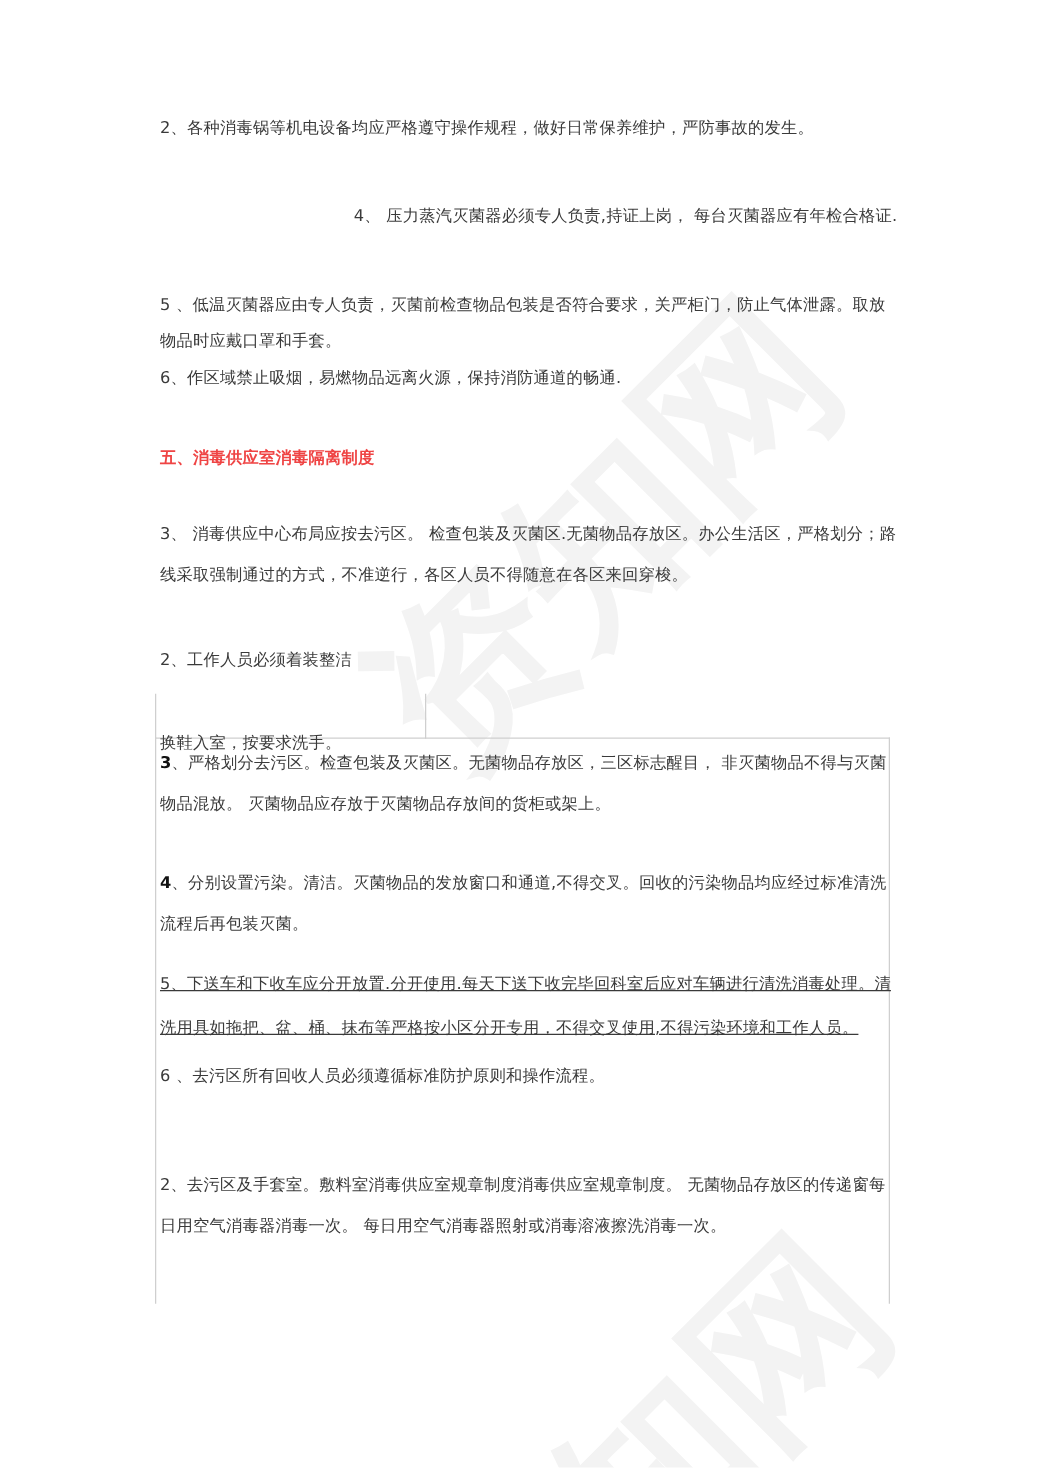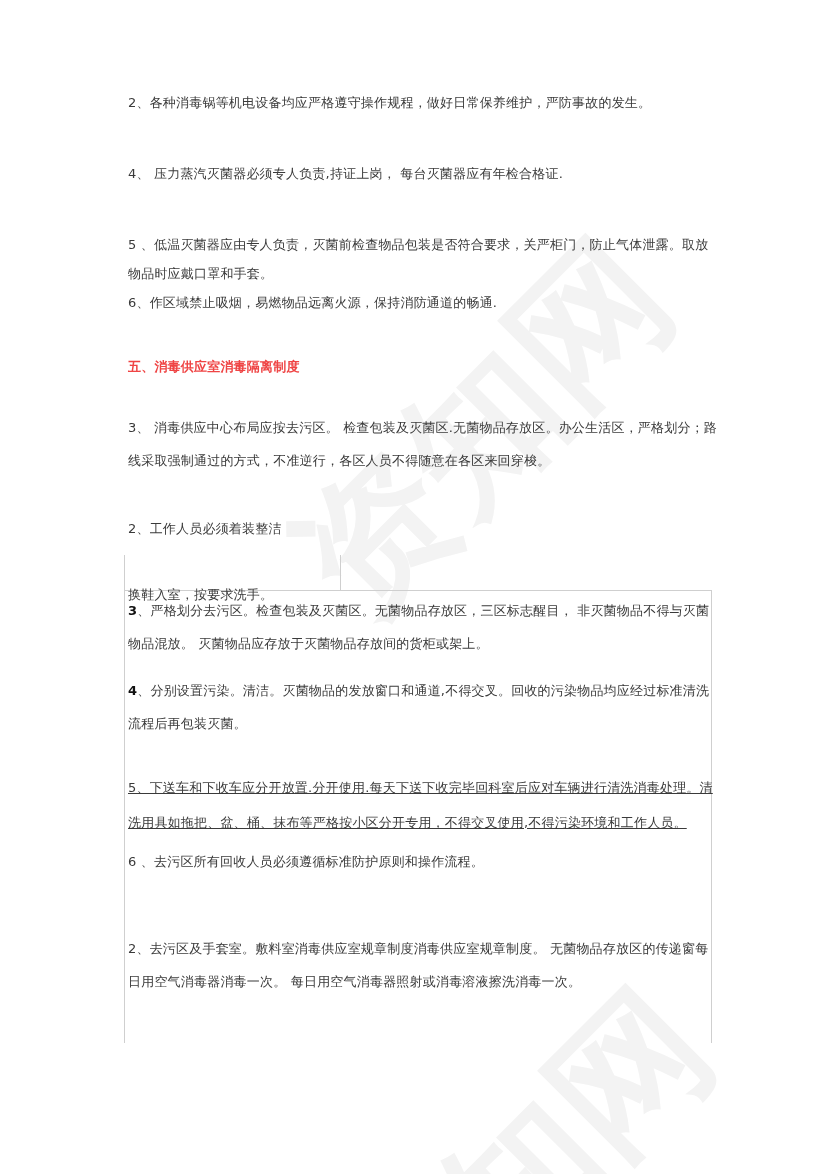--- a/index.html
+++ b/index.html
@@ -21,37 +21,37 @@
 </head>
 <body>
 
 <div class="page">
 
   <div class="watermark" style="left:260px; top:330px;">资知网</div>
   <div class="watermark" style="left:300px; top:1080px;">资知网</div>
 
   <div class="content">
     <div class="para" style="top:88px;">2、各种消毒锅等机电设备均应严格遵守操作规程，做好日常保养维护，严防事故的发生。</div>
-    <div class="para" style="top:159px;">4、 压力蒸汽灭菌器必须专人负责,持证上岗， 每台灭菌器应有年检合格证.</div>
+    <div class="para" style="top:159px;text-align:right;">4、 压力蒸汽灭菌器必须专人负责,持证上岗， 每台灭菌器应有年检合格证.</div>
     <div class="para" style="top:230px;">5 、低温灭菌器应由专人负责，灭菌前检查物品包装是否符合要求，关严柜门，防止气体泄露。取放物品时应戴口罩和手套。</div>
     <div class="para" style="top:288px;">6、作区域禁止吸烟，易燃物品远离火源，保持消防通道的畅通.</div>
 
     <div class="para heading" style="top:352px;">五、消毒供应室消毒隔离制度</div>
 
     <div class="para" style="top:411px; line-height:33px;">3、 消毒供应中心布局应按去污区。 检查包装及灭菌区.无菌物品存放区。办公生活区，严格划分；路线采取强制通过的方式，不准逆行，各区人员不得随意在各区来回穿梭。</div>
     <div class="para" style="top:514px;">2、工作人员必须着装整洁</div>
 
     <div class="box-top"></div>
     <div class="box-main"></div>
 
     <div class="para" style="top:540px; left:128px;margin-top:40px;">换鞋入室，按要求洗手。</div>
 
     <div class="para" style="top:594px; line-height:33px;">
       <span class="num-bold">3</span><span>、严格划分去污区。检查包装及灭菌区。无菌物品存放区，三区标志醒目， 非灭菌物品不得与灭菌物品混放。 灭菌物品应存放于灭菌物品存放间的货柜或架上。</span>
     </div>
-    <div class="para" style="top:674px; line-height:33px;">
+    <div class="para" style="top:690px; line-height:33px;">
       <span class="num-bold">4</span><span>、分别设置污染。清洁。灭菌物品的发放窗口和通道,不得交叉。回收的污染物品均应经过标准清洗流程后再包装灭菌。</span>
     </div>
     <div class="para" style="top:770px; line-height:35px;text-decoration:underline;">5、下送车和下收车应分开放置.分开使用.每天下送下收完毕回科室后应对车辆进行清洗消毒处理。清洗用具如拖把、盆、桶、抹布等严格按小区分开专用，不得交叉使用,不得污染环境和工作人员。</div>
     <div class="para" style="top:847px;">6 、去污区所有回收人员必须遵循标准防护原则和操作流程。</div>
     <div class="para" style="top:932px; line-height:33px;">2、去污区及手套室。敷料室消毒供应室规章制度消毒供应室规章制度。 无菌物品存放区的传递窗每日用空气消毒器消毒一次。 每日用空气消毒器照射或消毒溶液擦洗消毒一次。</div>
   </div>
 </div>
 
 </body></html>

